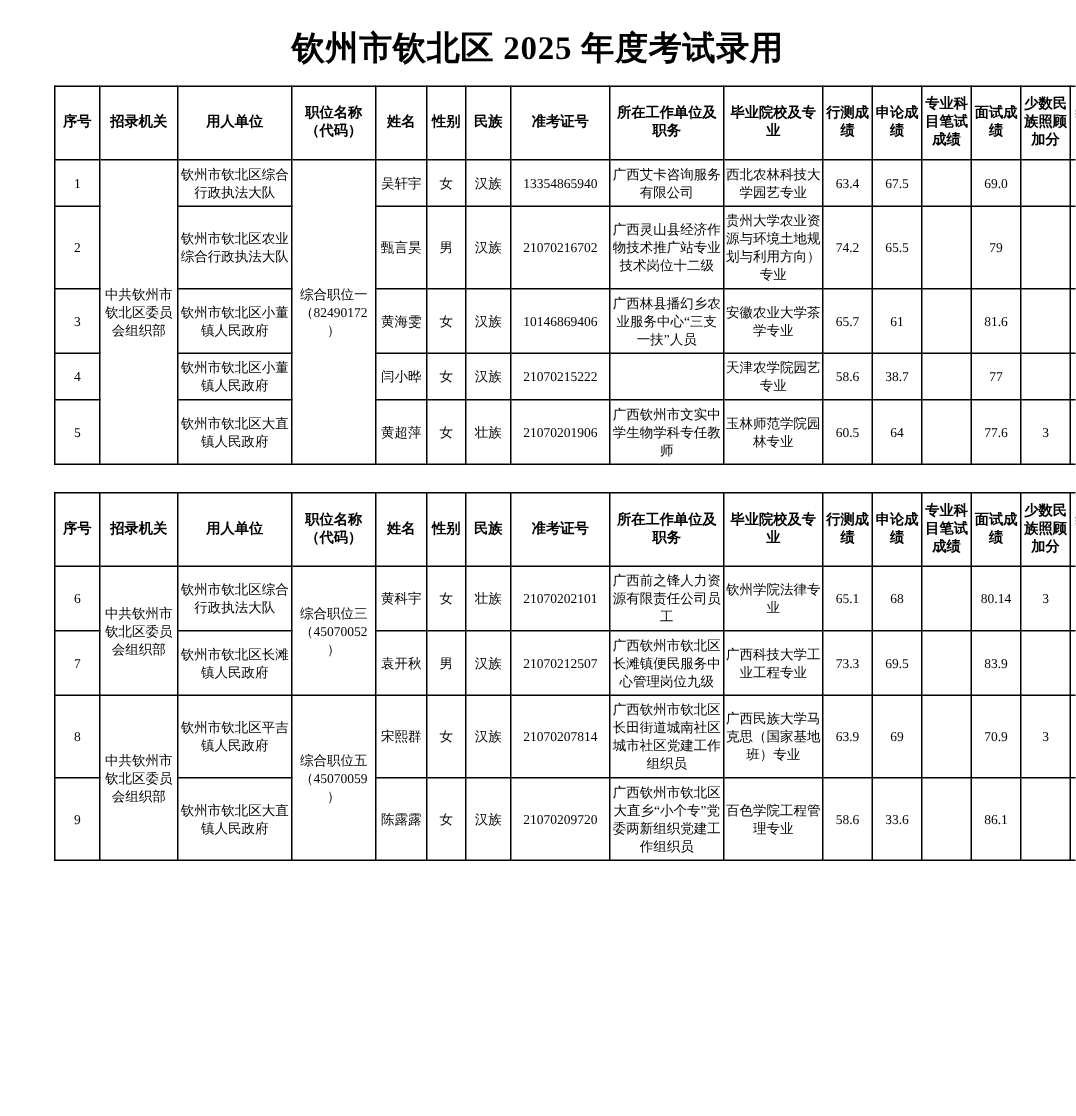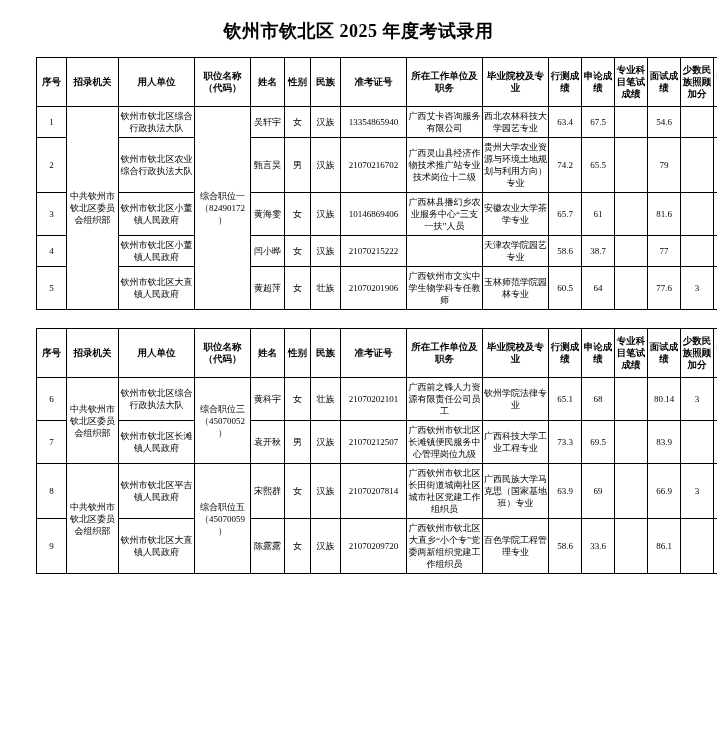--- a/index.html
+++ b/index.html
@@ -14,21 +14,21 @@
     color: #000;
   }
   .page {
     width: 717px;
     box-sizing: border-box;
     padding: 14px 36px 10px 36px;
   }
   .doc-title {
     text-align: center;
     font-weight: bold;
-    font-size: 18px;
+    font-size: 22px;
     line-height: 27px;
     letter-spacing: 0.5px;
     margin: 4px 0 12px 0;
   }
   .doc-title .line {
     display: block;
   }
   table.grid {
     border-collapse: collapse;
     width: 100%;
@@ -131,21 +131,21 @@
         <td rowspan="5">综合职位一（82490172）</td>
         <td>吴轩宇</td>
         <td>女</td>
         <td>汉族</td>
         <td>13354865940</td>
         <td>广西艾卡咨询服务有限公司</td>
         <td>西北农林科技大学园艺专业</td>
         <td>63.4</td>
         <td>67.5</td>
         <td></td>
-        <td>54.6</td>
+        <td>69.0</td>
         <td></td>
         <td>152.35</td>
 
       </tr>
       <tr>
         <td class="num-cell">2</td>
         <td>钦州市钦北区农业综合行政执法大队</td>
         <td>甄言昊</td>
         <td>男</td>
         <td>汉族</td>
@@ -299,21 +299,21 @@
         <td rowspan="2">综合职位五（45070059）</td>
         <td>宋熙群</td>
         <td>女</td>
         <td>汉族</td>
         <td>21070207814</td>
         <td>广西钦州市钦北区长田街道城南社区城市社区党建工作组织员</td>
         <td>广西民族大学马克思（国家基地班）专业</td>
         <td>63.9</td>
         <td>69</td>
         <td></td>
-        <td>66.9</td>
+        <td>70.9</td>
         <td>3</td>
         <td>150.45</td>
 
       </tr>
       <tr>
         <td class="num-cell">9</td>
         <td>钦州市钦北区大直镇人民政府</td>
         <td>陈露露</td>
         <td>女</td>
         <td>汉族</td>

